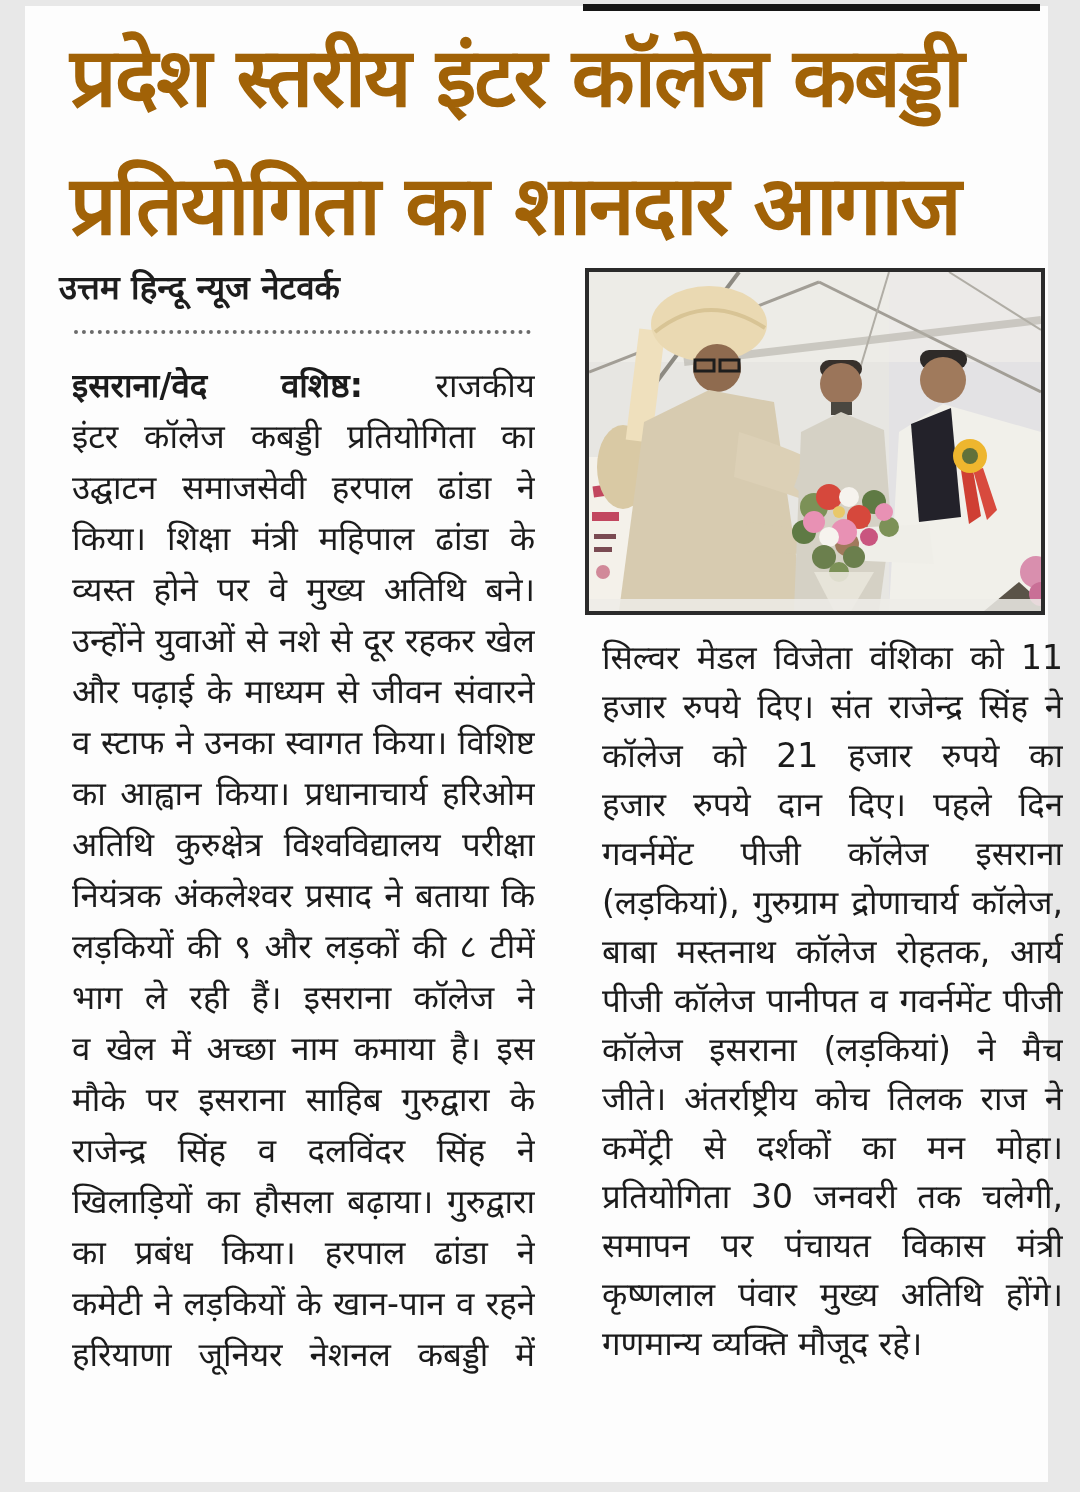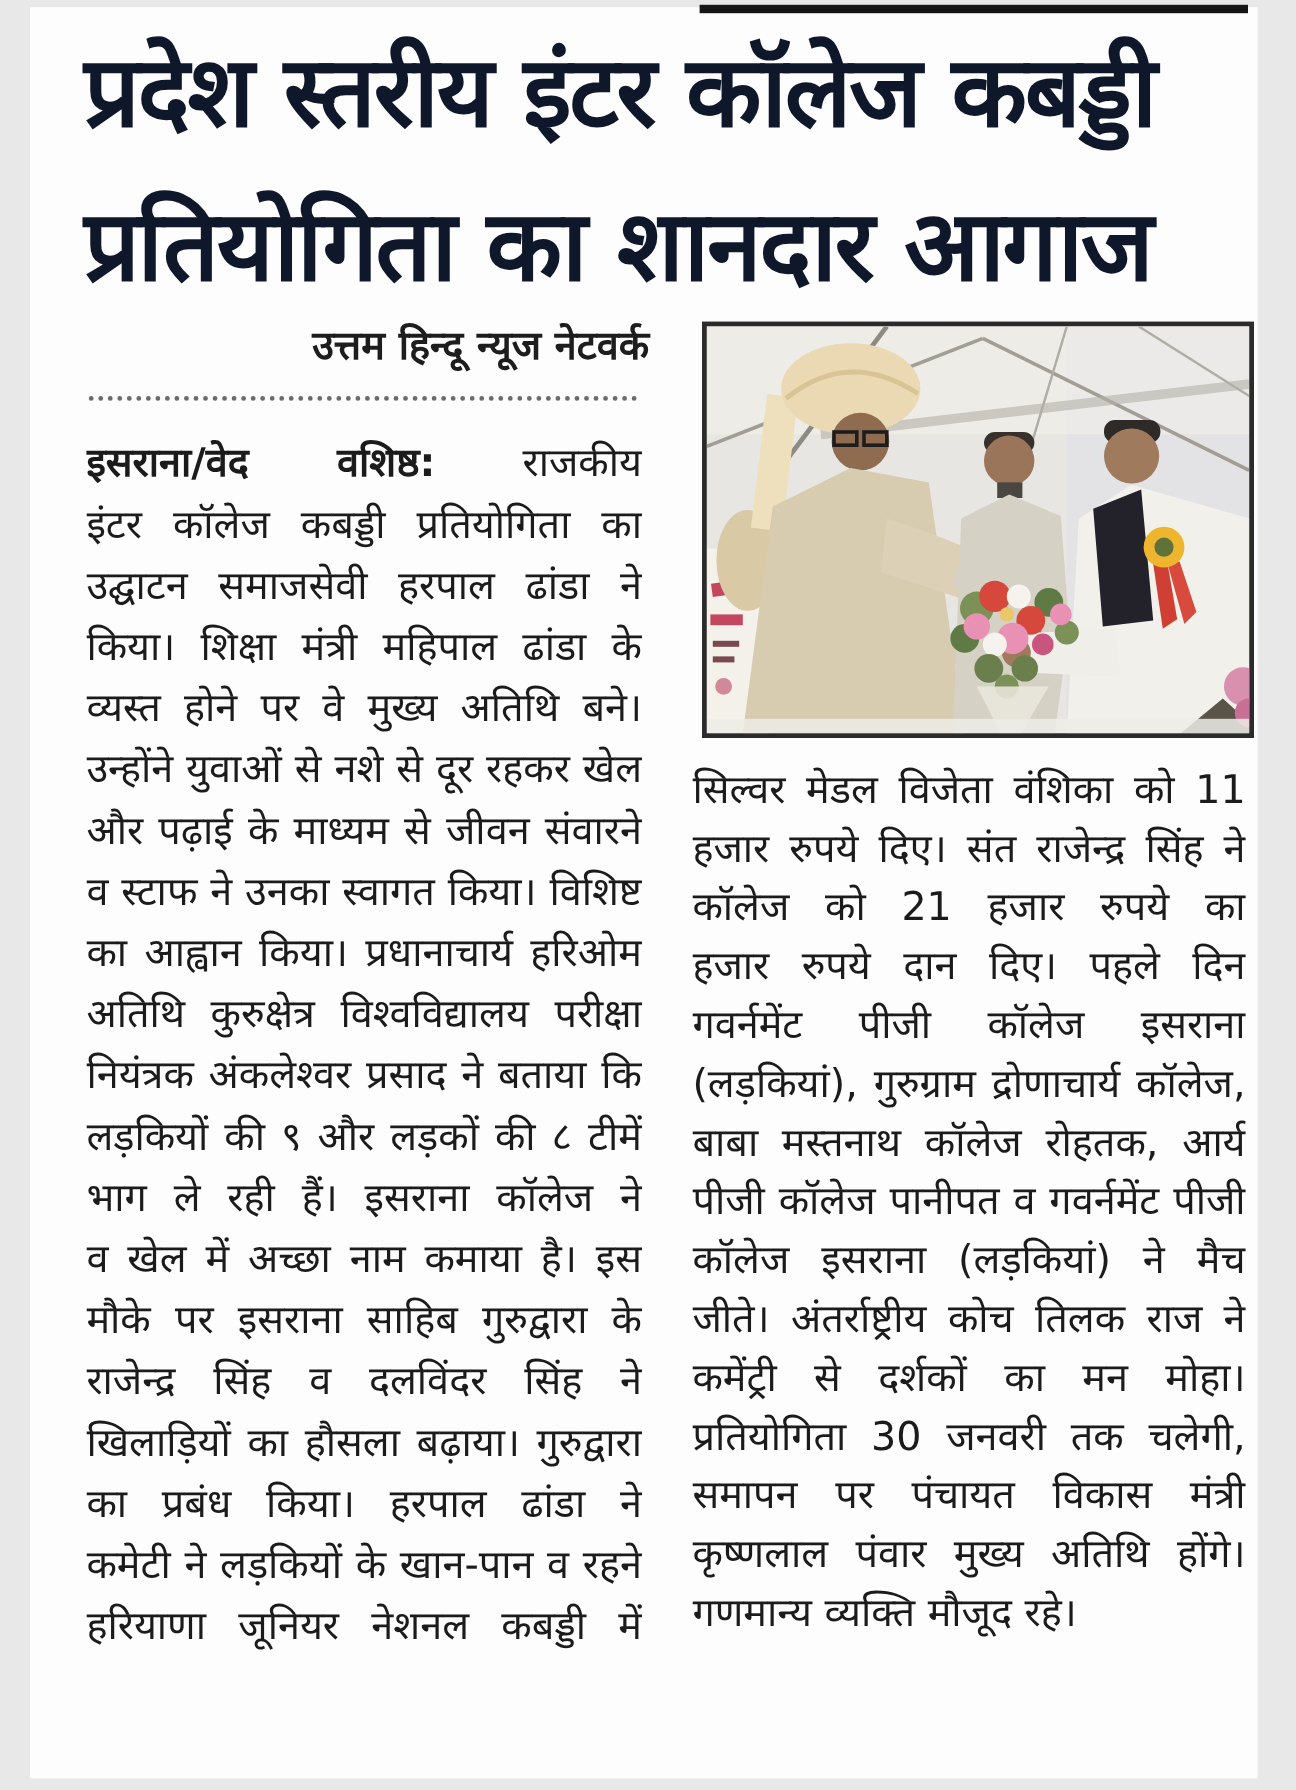--- a/index.html
+++ b/index.html
@@ -5,36 +5,36 @@
   html,body{margin:0;padding:0;}
   body{
     width:1080px;height:1492px;position:relative;overflow:hidden;
     background:#e8e8e8;
     font-family:"DejaVu Sans", sans-serif;
   }
   .paper{position:absolute;left:25px;top:6px;width:1023px;height:1476px;background:#fdfdfd;}
   .top-rule{position:absolute;left:583px;top:4px;width:457px;height:7px;background:#161616;}
   .headline{
     position:absolute;left:70px;top:14px;width:978px;margin:0;
-    font-weight:700;color:#0f172a;font-size:82px;line-height:128px;
+    font-weight:700;color:#a16207;font-size:82px;line-height:128px;
     letter-spacing:-2px;white-space:nowrap;
   }
   .byline{
-    position:absolute;left:81px;top:264px;width:460px;
-    text-align:right;font-size:33px;font-weight:700;color:#1d1d1d;
+    position:absolute;left:59px;top:264px;width:460px;
+    text-align:left;font-size:33px;font-weight:700;color:#1d1d1d;
   }
   .dotted-rule{position:absolute;left:74px;top:330px;width:457px;height:0;border-top:4px dotted #6b6b6b;}
   .photo{
     position:absolute;left:585px;top:268px;width:460px;height:347px;margin:0;
     border:4px solid #2b2b2b;box-sizing:border-box;background:#e7e6e2;
   }
   .photo svg{display:block;width:100%;height:100%;}
   .col{position:absolute;color:#1b1b1b;}
   .col-left{left:72px;top:360px;width:463px;font-size:33px;}
-  .col-right{left:577px;top:633px;width:461px;font-size:33px;}
+  .col-right{left:602px;top:633px;width:461px;font-size:33px;}
   .tline{
     text-align:justify;text-align-last:justify;
     overflow:hidden;
   }
   .col-left .tline{height:51px;line-height:51px;}
   .col-right .tline{height:49px;line-height:49px;}
   .col-right [data-bind-list] .tline:last-child{text-align-last:left;}
   .dateline{font-weight:700;}
 </style>
 </head>

